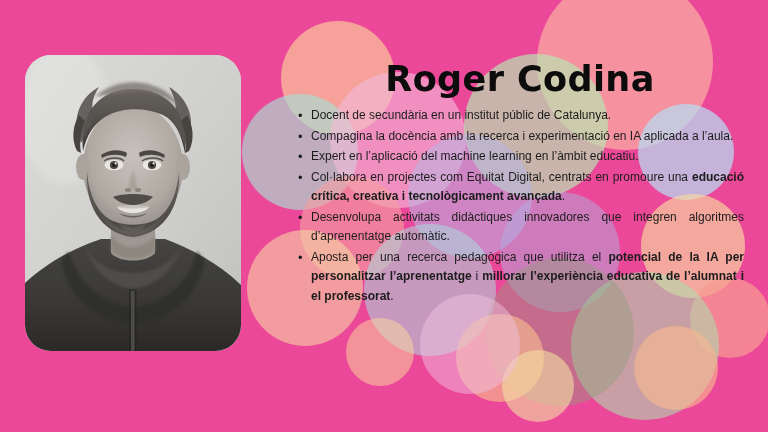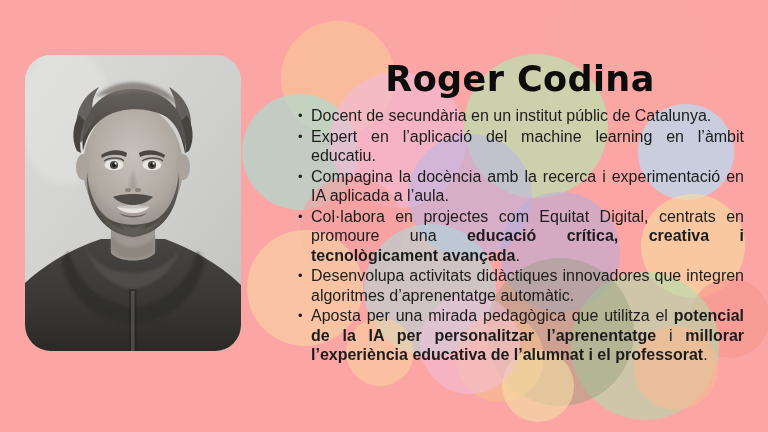--- a/index.html
+++ b/index.html
@@ -13,21 +13,21 @@
     overflow: hidden;
     font-family: "Liberation Sans", sans-serif;
     position: relative;
   }
 
   #slide {
     position: absolute;
     inset: 0;
     width: 768px;
     height: 432px;
-    background: #fca5a5;
+    background: #ec4899;
     overflow: hidden;
   }
 
   
   #circle-layer {
     position: absolute;
     left: 0;
     top: 0;
     width: 768px;
     height: 432px;
@@ -79,21 +79,21 @@
     letter-spacing: 0.4px;
     color: #0c0c0c;
     white-space: nowrap;
   }
 
   ul#bio-list {
     margin: 0;
     padding: 0;
     list-style: none;
     color: #1c1c1c;
-    font-size: 16px;
+    font-size: 12px;
     line-height: 19.5px;
   }
   ul#bio-list > li {
     position: relative;
     padding-left: 15px;
     margin: 0 0 1px 0;
     text-align: justify;
     text-justify: inter-word;
     -webkit-hyphens: none;
     hyphens: none;
@@ -233,21 +233,21 @@
       <path d="M 94 164 C 100 176 116 176 122 164 C 120 180 96 180 94 164 Z" fill="#8d877f" opacity="0.5" filter="url(#soft)"></path>
 
       <rect x="0" y="0" width="216" height="296" fill="#000" opacity="0.03"></rect>
     </svg>
   </div>
 
   <div id="content">
     <h1 id="page-title">Roger Codina</h1>
     <ul id="bio-list">
         <li><span>Docent de secundària en un institut públic de Catalunya.</span></li>
+        <li><span>Compagina la docència amb la recerca i experimentació en IA aplicada a l’aula.</span></li>
         <li><span>Expert en l’aplicació del machine learning en l’àmbit educatiu.</span></li>
-        <li><span>Compagina la docència amb la recerca i experimentació en IA aplicada a l’aula.</span></li>
         <li><span>Col·labora en projectes com Equitat Digital, centrats en promoure una </span><span class="b">educació crítica, creativa i tecnològicament avançada</span><span>.</span></li>
         <li><span>Desenvolupa activitats didàctiques innovadores que integren algoritmes d’aprenentatge automàtic.</span></li>
-        <li><span>Aposta per una mirada pedagògica que utilitza el </span><span class="b">potencial de la IA per personalitzar l’aprenentatge</span><span> i </span><span class="b">millorar l’experiència educativa de l’alumnat i el professorat</span><span>.</span></li>
+        <li><span>Aposta per una recerca pedagògica que utilitza el </span><span class="b">potencial de la IA per personalitzar l’aprenentatge</span><span> i </span><span class="b">millorar l’experiència educativa de l’alumnat i el professorat</span><span>.</span></li>
       </ul>
   </div>
 
 </div>
 
 </body></html>

